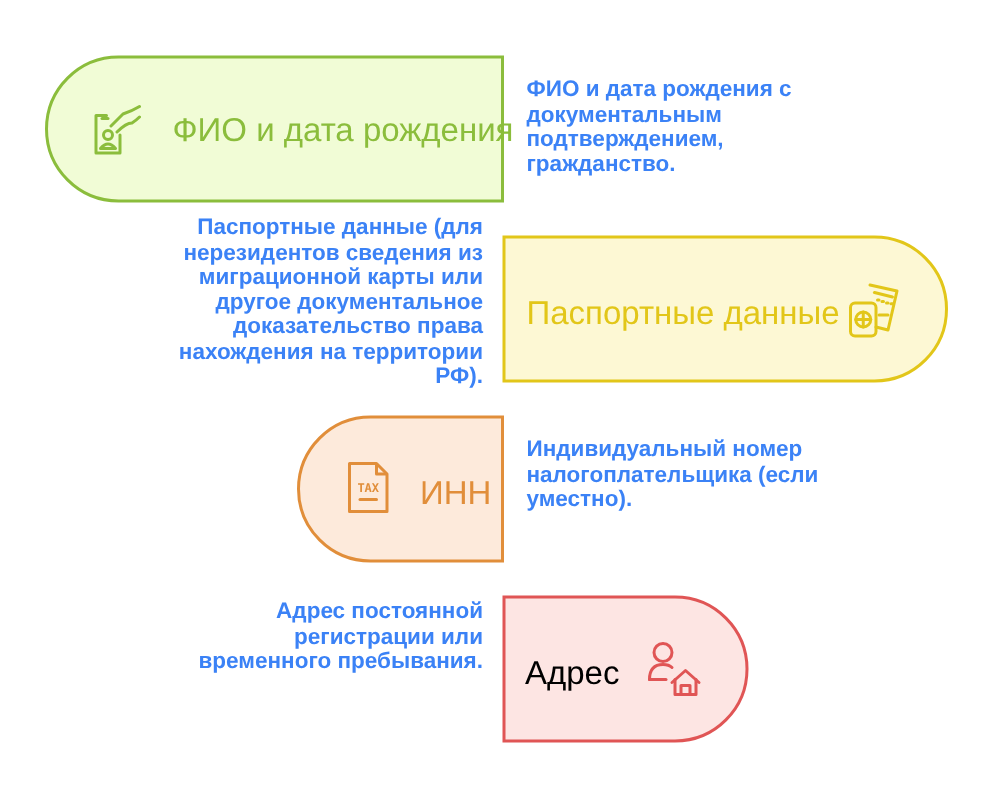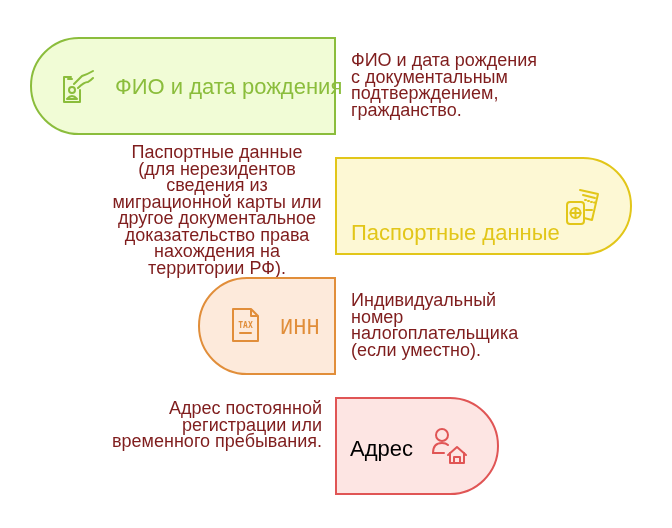--- a/index.html
+++ b/index.html
@@ -2,21 +2,21 @@
 <html><head>
   <meta charset="utf-8">
   <style>
     html, body { margin: 0; padding: 0; background: #ffffff; }
     body { width: 672px; height: 528px; position: relative; overflow: hidden;
            font-family: "Liberation Sans", "DejaVu Sans", sans-serif; }
     .shape { position: absolute; box-sizing: border-box; border-width: 2px; border-style: solid; }
     .left-round { border-radius: 49px 0 0 49px; border-right-width: 2px; }
     .right-round { border-radius: 0 49px 49px 0; }
     .label { position: absolute; font-size: 22px; white-space: nowrap; }
-    .desc { position: absolute; font-size: 18px; line-height: 16.5px; color: #7f1d1d; }
+    .desc { position: absolute; font-size: 15px; line-height: 16.5px; color: #3b82f6; font-weight: bold; }
     .desc.right { text-align: right; }
     .icon { position: absolute; }
   </style>
 </head>
 <body>
 
 <div class="shape left-round" style="left:30px; top:37px; width:306px; height:98px; background:#f1fcd6; border-color:#8bbd3c;"></div>
 <svg class="icon" style="left:60px; top:68px;" width="34" height="38" viewBox="0 0 34 38">
   <g fill="none" stroke="#8bbd3c" stroke-width="2" stroke-linecap="round" stroke-linejoin="round">
     <path d="M11 9 H4 V34 H20 V22"></path>
@@ -24,44 +24,44 @@
     <path d="M7 31 Q12 25 17 31 Z"></path>
     <path d="M8 11 H12"></path>
     <path d="M14 16 L22 8 Q28 6 33 3"></path>
     <path d="M18 20 Q24 14 28 14 Q31 12 33 10"></path>
   </g>
 </svg>
 <div class="label" style="left:115px; top:74px; color:#8bbd3c;">ФИО и дата рождения</div>
 <div class="desc" style="left:351px; top:52px; width:190px;">ФИО и дата рождения с документальным подтверждением, гражданство.</div>
 
 <div class="shape right-round" style="left:335px; top:157px; width:297px; height:98px; background:#fdf8d4; border-color:#e2c619;"></div>
-<div class="label" style="left:351px; top:196px; color:#e2c619;margin-top:24px;">Паспортные данные</div>
+<div class="label" style="left:351px; top:196px; color:#e2c619;">Паспортные данные</div>
 <svg class="icon" style="left:564px; top:186px;" width="38" height="40" viewBox="0 0 38 40">
   <g fill="none" stroke="#e2c619" stroke-width="2" stroke-linecap="round" stroke-linejoin="round">
     <path d="M16 4 L34 8 L28 34 L20 32"></path>
     <path d="M19 9 L31 12"></path>
     <path d="M21 14 h1 M24 15 h1 M27 16 h1 M30 16.5 h1"></path>
     <path d="M22 24 L28 24"></path>
     <rect x="3" y="16" width="17" height="22" rx="3"></rect>
     <circle cx="11.5" cy="27" r="5"></circle>
     <path d="M6.5 27 H16.5 M11.5 22 V32"></path>
   </g>
 </svg>
-<div class="desc right" style="left:112px; top:144px; width:210px;text-align:center;">Паспортные данные (для нерезидентов сведения из миграционной карты или другое документальное доказательство права нахождения на территории РФ).</div>
+<div class="desc right" style="left:112px; top:144px; width:210px;">Паспортные данные (для нерезидентов сведения из миграционной карты или другое документальное доказательство права нахождения на территории РФ).</div>
 
 <div class="shape left-round" style="left:198px; top:277px; width:138px; height:98px; background:#fdeadb; border-color:#e18e3a;"></div>
 <svg class="icon" style="left:230px; top:306px;" width="32" height="38" viewBox="0 0 32 38">
   <g fill="none" stroke="#e18e3a" stroke-width="2" stroke-linejoin="round">
     <path d="M3 3 H21 L28 10 V35 H3 Z"></path>
     <path d="M21 3 V10 H28"></path>
     <path d="M10 27 H21" stroke-linecap="round"></path>
   </g>
   <text x="15.5" y="22" text-anchor="middle" font-size="8" font-weight="bold" fill="#e18e3a" font-family="DejaVu Sans Mono, monospace">TAX</text>
 </svg>
-<div class="label" style="left:280px; top:316px; color:#e18e3a;font-family:Liberation Mono, monospace;">ИНН</div>
+<div class="label" style="left:280px; top:316px; color:#e18e3a;">ИНН</div>
 <div class="desc" style="left:351px; top:292px; width:200px;">Индивидуальный номер налогоплательщика (если уместно).</div>
 
 <div class="shape right-round" style="left:335px; top:397px; width:164px; height:98px; background:#fde5e3; border-color:#e05555;"></div>
 <div class="label" style="left:350px; top:436px; color:#000000;">Адрес</div>
 <svg class="icon" style="left:430px; top:426px;" width="40" height="40" viewBox="0 0 40 40">
   <g fill="none" stroke="#e05555" stroke-width="2" stroke-linecap="round" stroke-linejoin="round">
     <circle cx="12" cy="9" r="6"></circle>
     <path d="M3 27 Q3 17 12 17 Q16 17 18 19"></path>
     <path d="M3 27 H14"></path>
     <path d="M18 29 L27 21 L36 29"></path>

